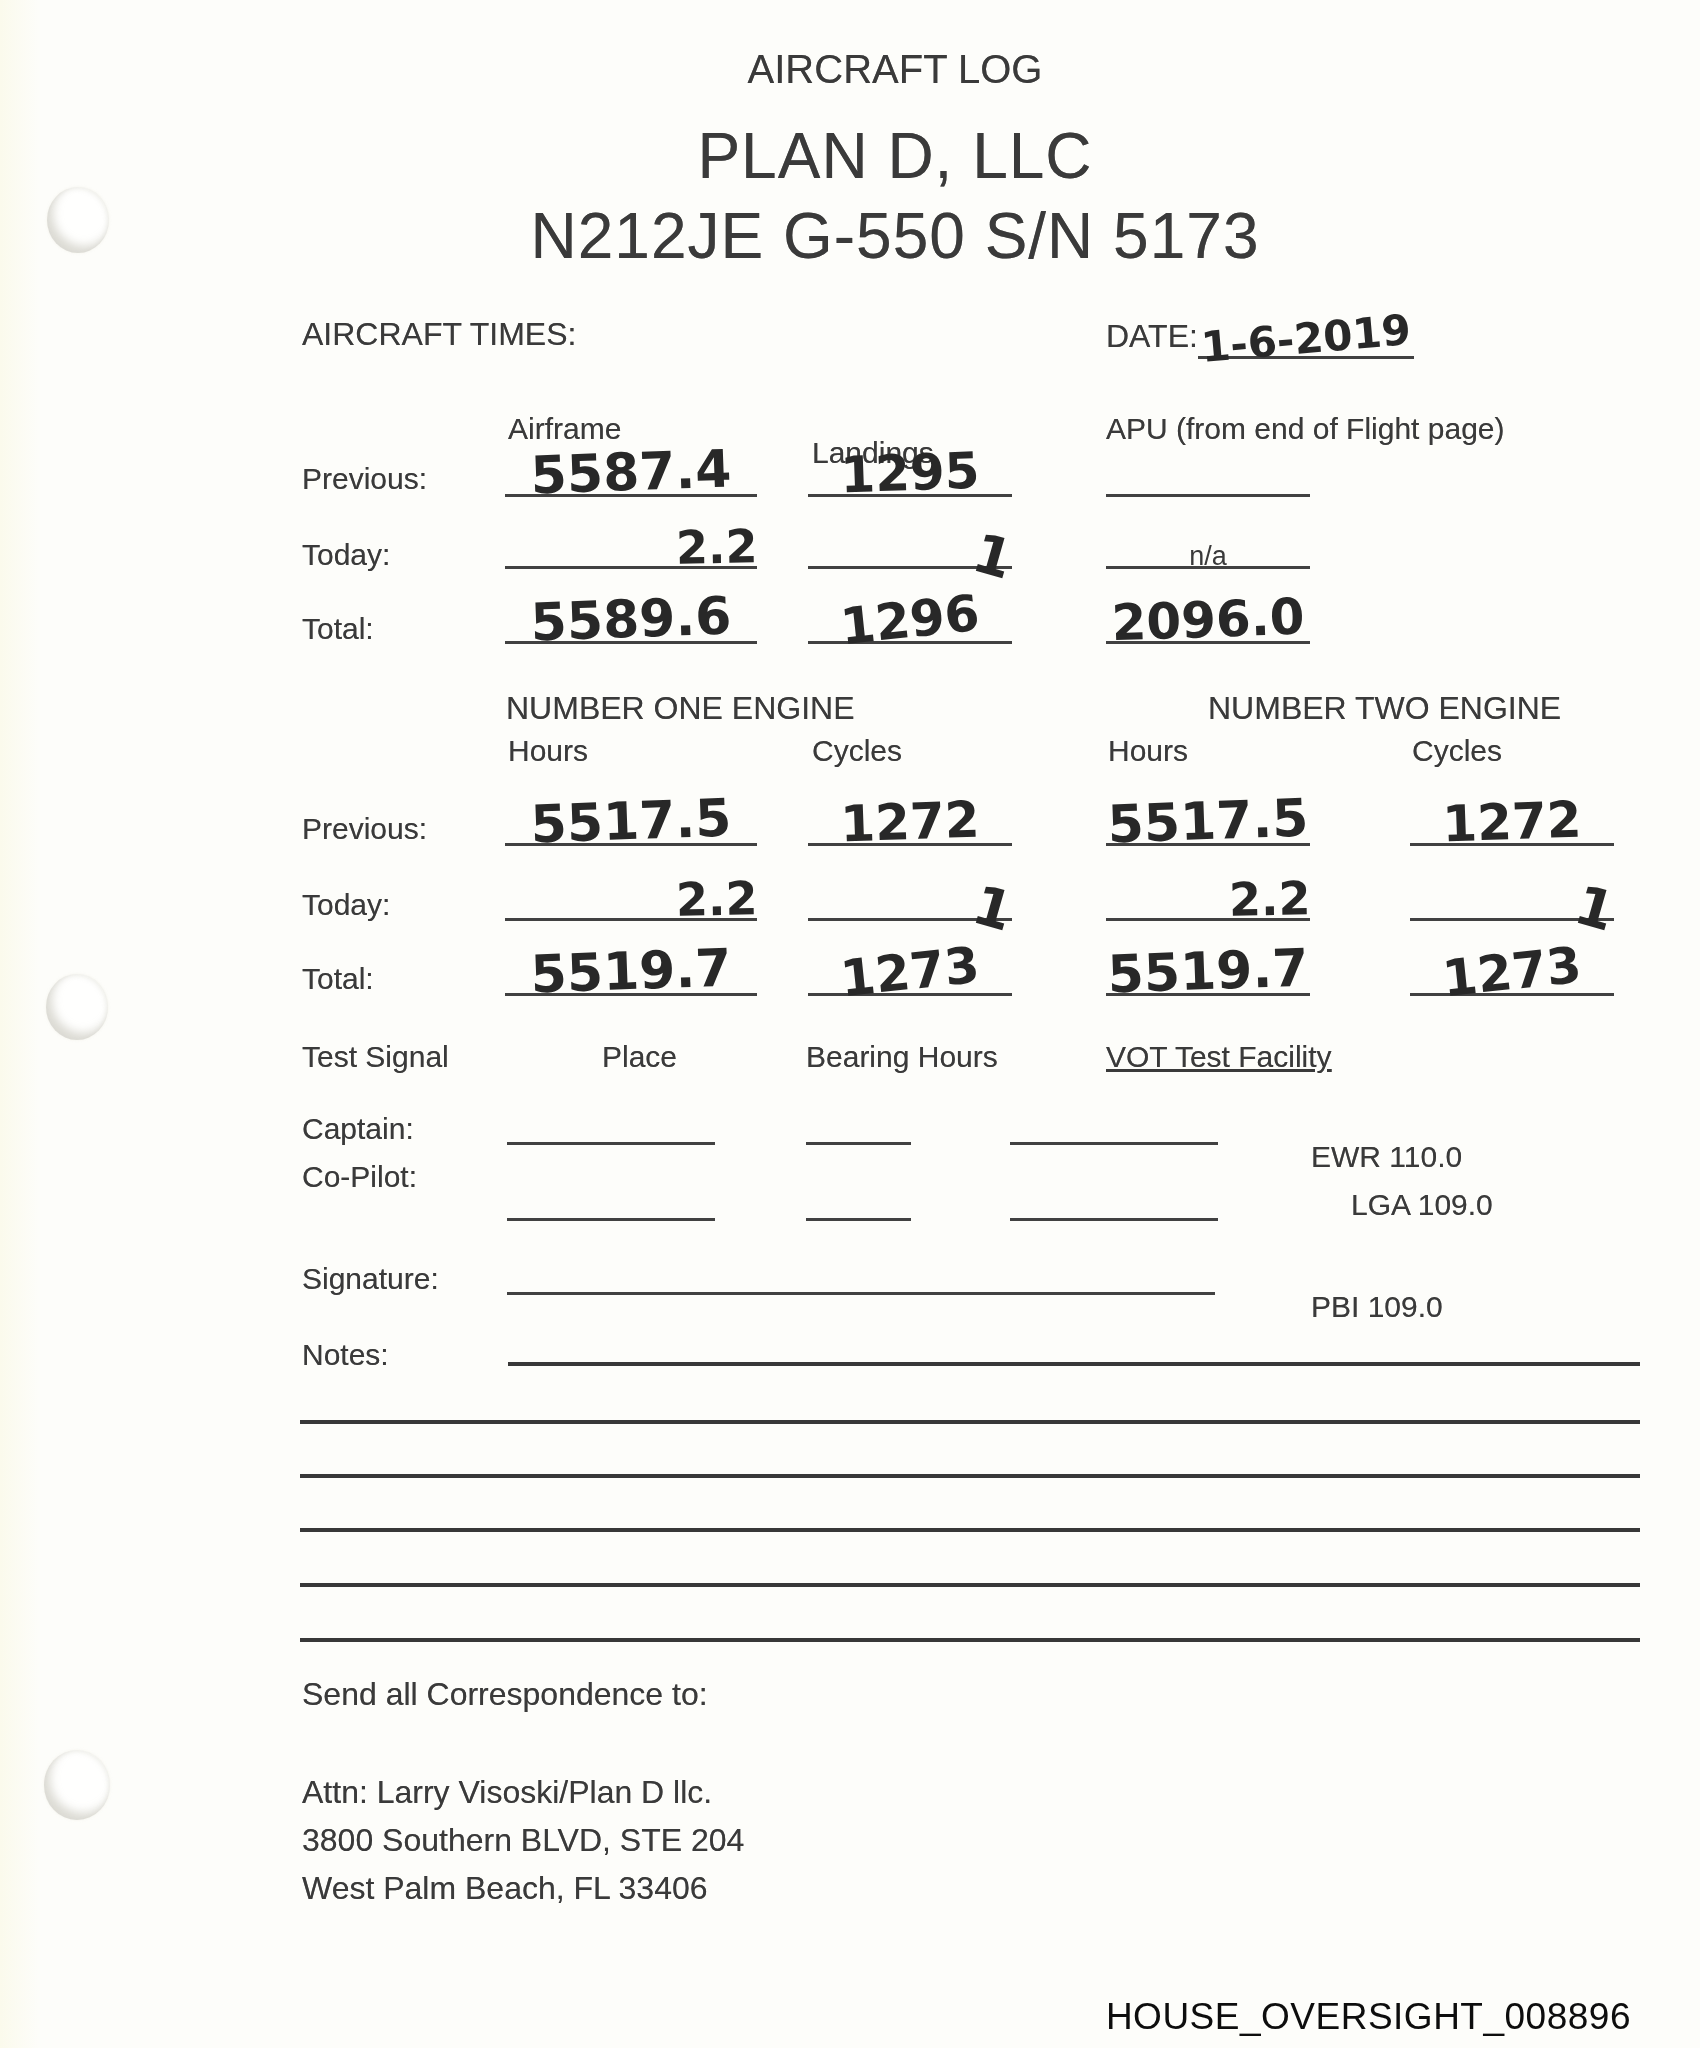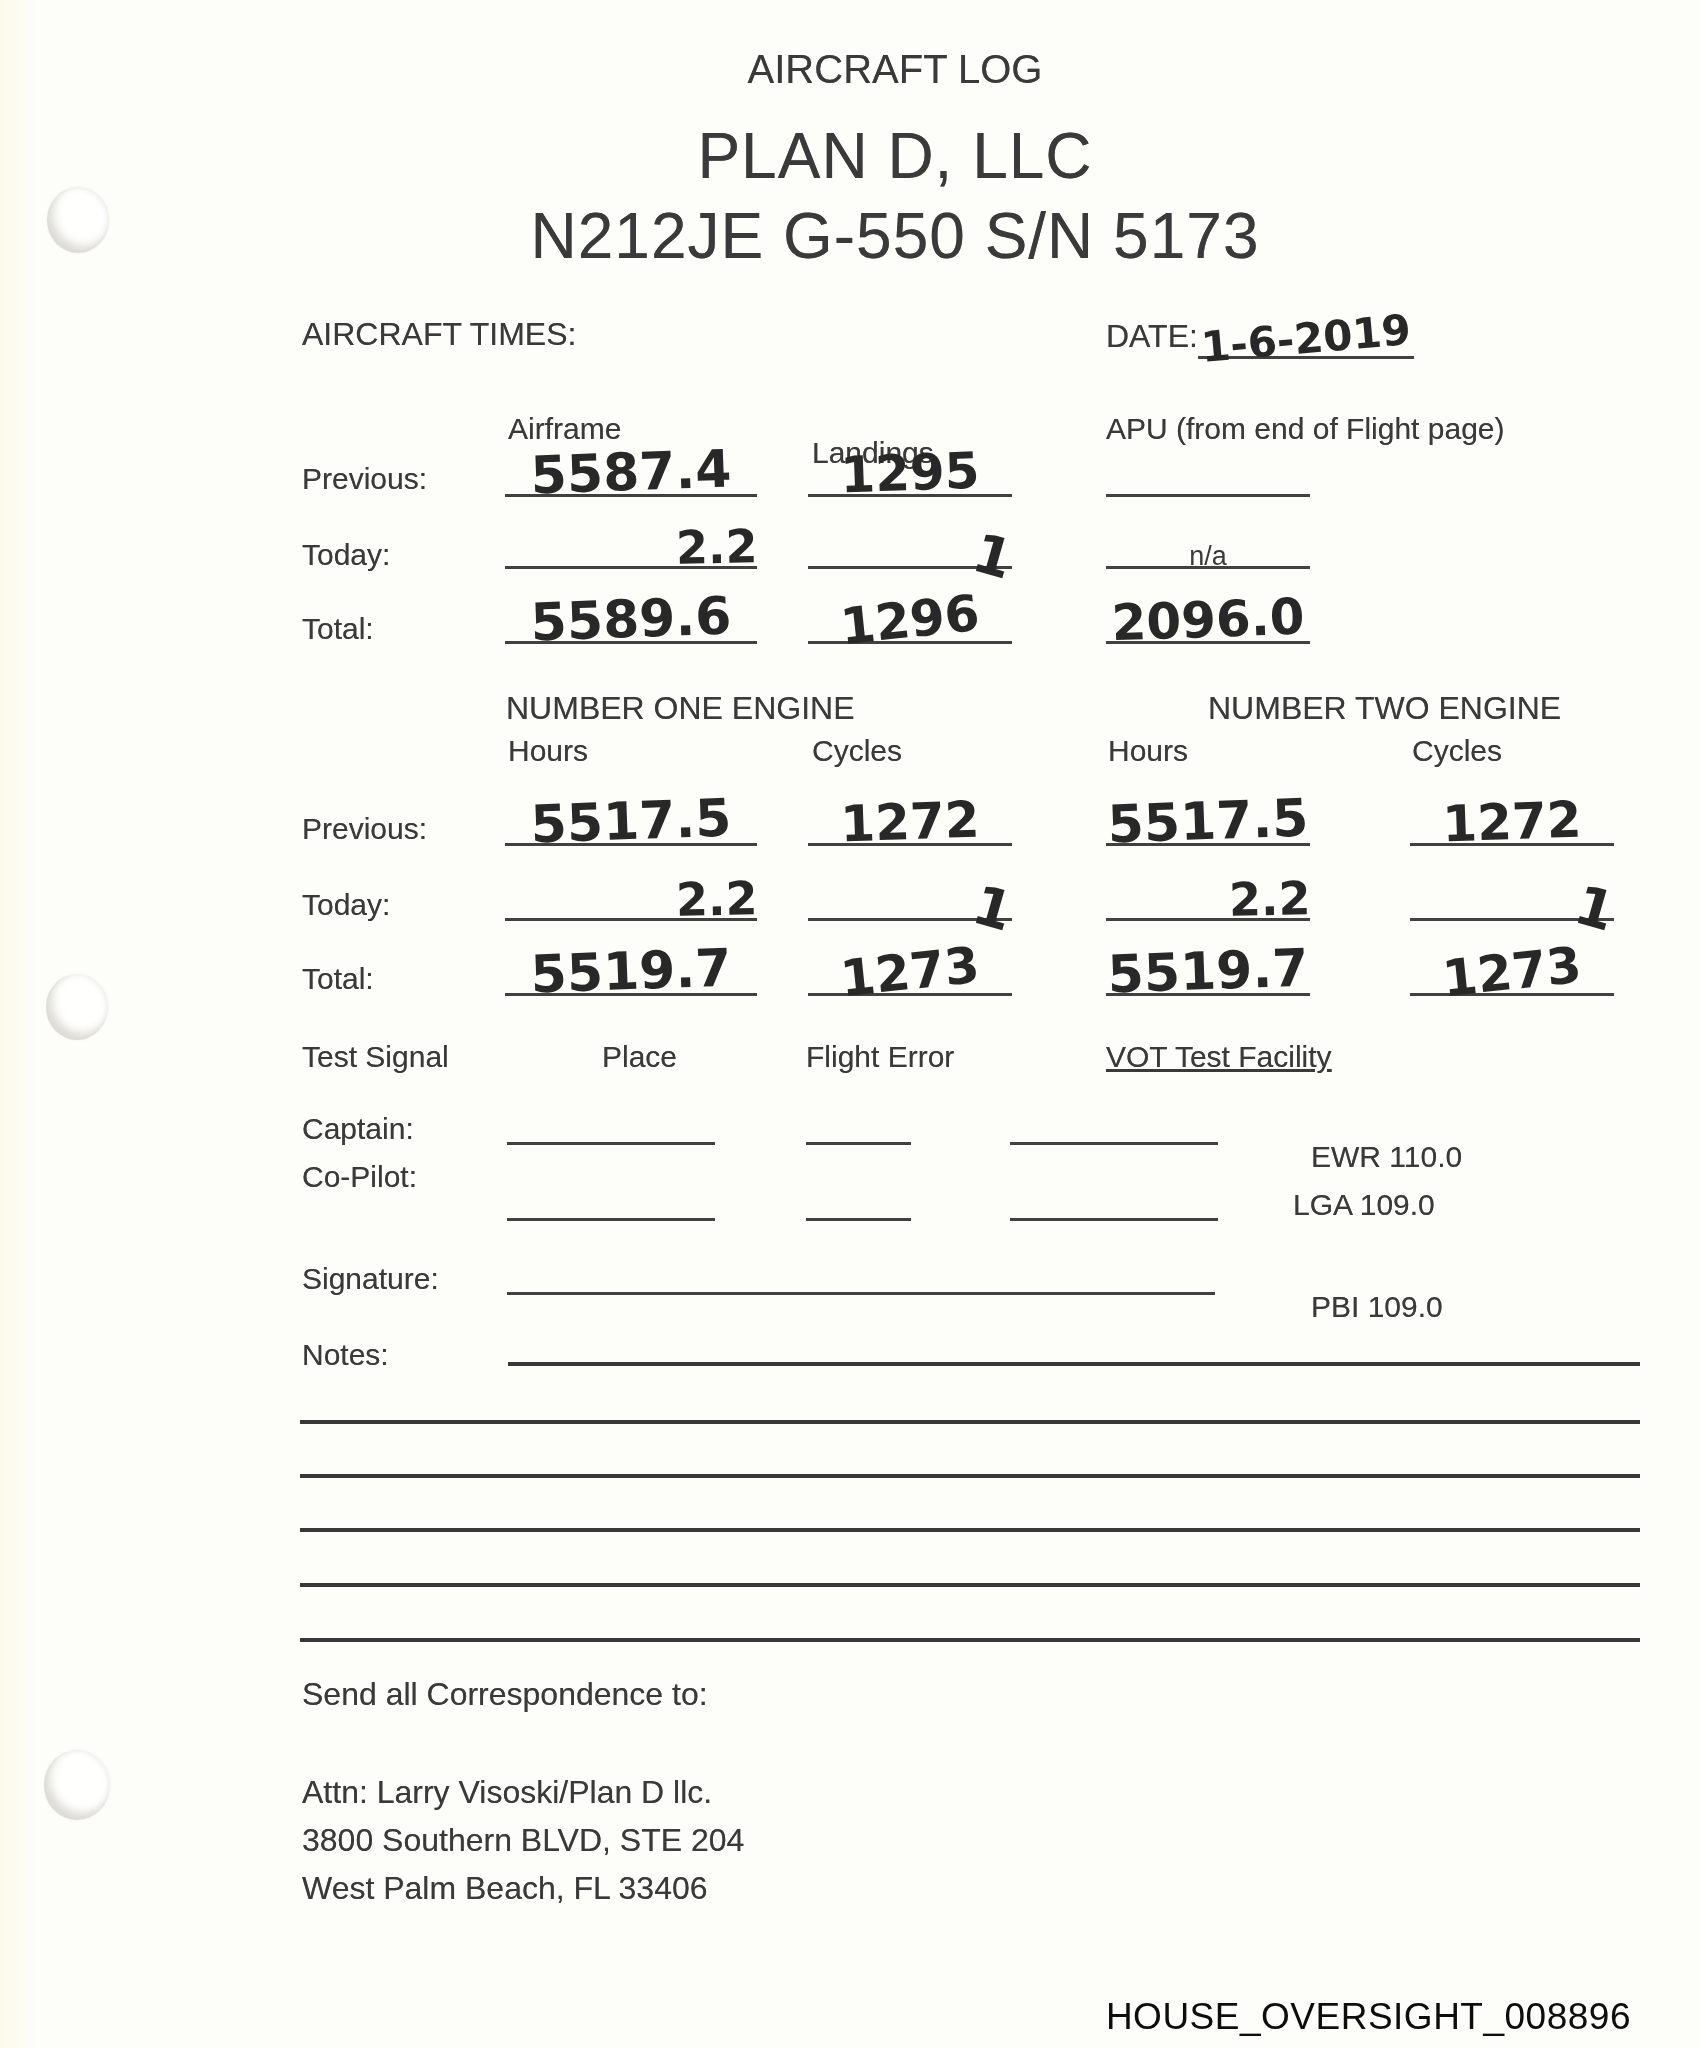--- a/index.html
+++ b/index.html
@@ -135,34 +135,34 @@
   </div>
   <div class="wline" style="left:1106px;top:993px;width:204px;">
     <span class="hw hw52">5519.7</span>
   </div>
   <div class="wline" style="left:1410px;top:993px;width:204px;">
     <span class="hw hw50 tilt-up">1273</span>
   </div>
 
   <div class="t fs30" style="left:302px;top:1040px;">Test Signal</div>
   <div class="t fs30" style="left:602px;top:1040px;">Place</div>
-  <div class="t fs30" style="left:806px;top:1040px;">Flight Error</div>
+  <div class="t fs30" style="left:806px;top:1040px;">Bearing Hours</div>
   <div class="t fs30" style="left:1106px;top:1040px;text-decoration:underline;">VOT Test Facility</div>
 
   <div class="t fs30" style="left:302px;top:1112px;">Captain:</div>
   <div class="wline" style="left:507px;top:1142px;width:208px;"></div>
   <div class="wline" style="left:806px;top:1142px;width:105px;"></div>
   <div class="wline" style="left:1010px;top:1142px;width:208px;"></div>
   <div class="t fs30" style="left:1311px;top:1112px;margin-top:28px;">EWR 110.0</div>
 
   <div class="t fs30" style="left:302px;top:1160px;">Co-Pilot:</div>
   <div class="wline" style="left:507px;top:1218px;width:208px;"></div>
   <div class="wline" style="left:806px;top:1218px;width:105px;"></div>
   <div class="wline" style="left:1010px;top:1218px;width:208px;"></div>
-  <div class="t fs30" style="left:1293px;top:1188px;text-align:center;">LGA 109.0</div>
+  <div class="t fs30" style="left:1351px;top:1188px;text-align:center;">LGA 109.0</div>
 
   <div class="t fs30" style="left:302px;top:1262px;">Signature:</div>
   <div class="wline" style="left:507px;top:1292px;width:708px;"></div>
   <div class="t fs30" style="left:1311px;top:1290px;">PBI 109.0</div>
 
   <div class="t fs30" style="left:302px;top:1338px;">Notes:</div>
   <div class="wline thick" style="left:508px;top:1362px;width:1132px;"></div>
   <div class="wline thick" style="left:300px;top:1420px;width:1340px;"></div>
   <div class="wline thick" style="left:300px;top:1474px;width:1340px;"></div>
   <div class="wline thick" style="left:300px;top:1528px;width:1340px;"></div>

